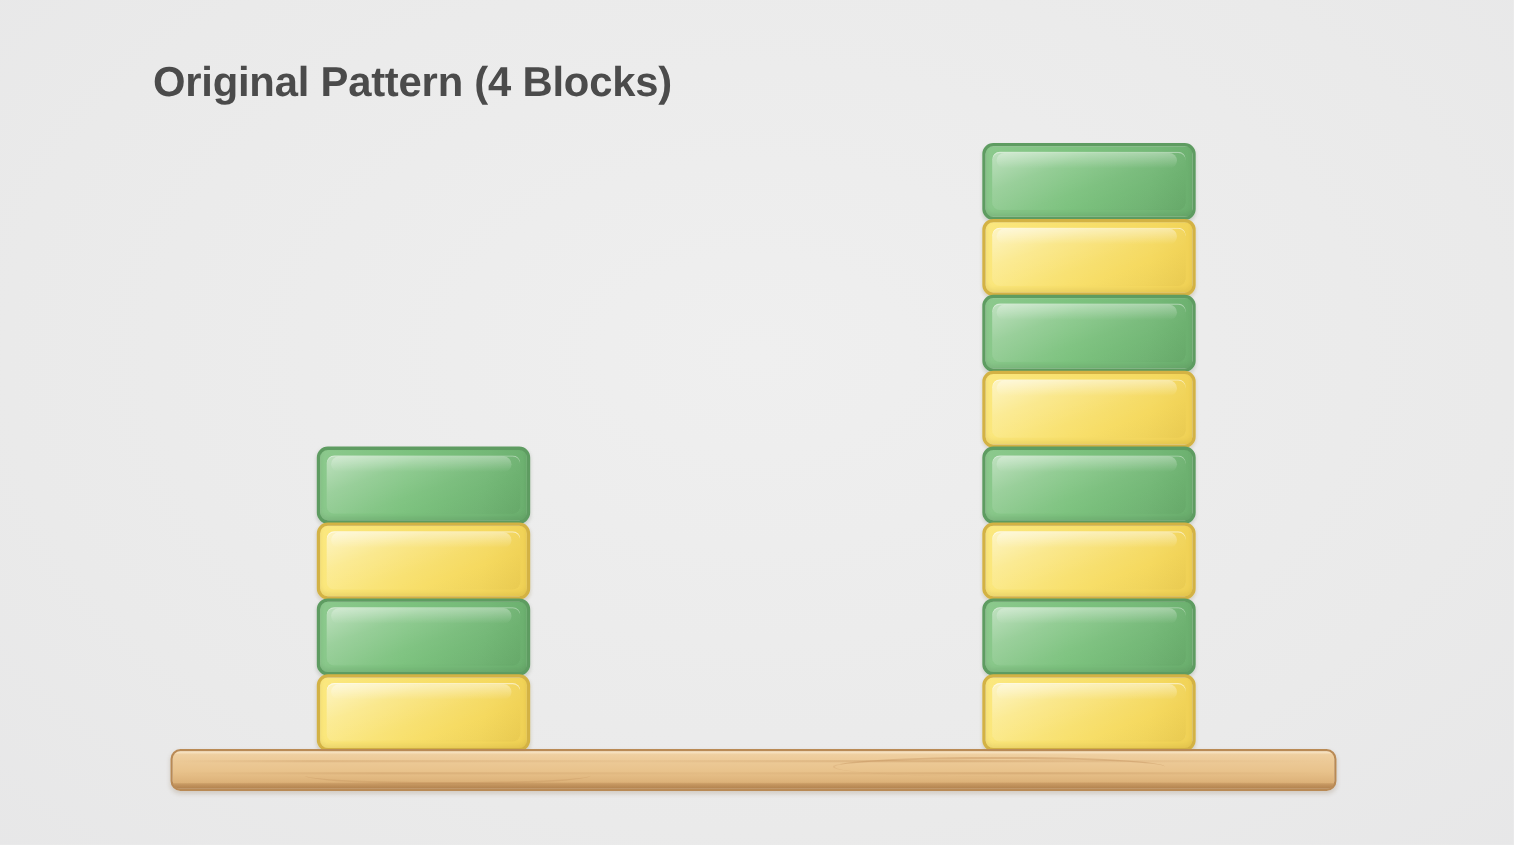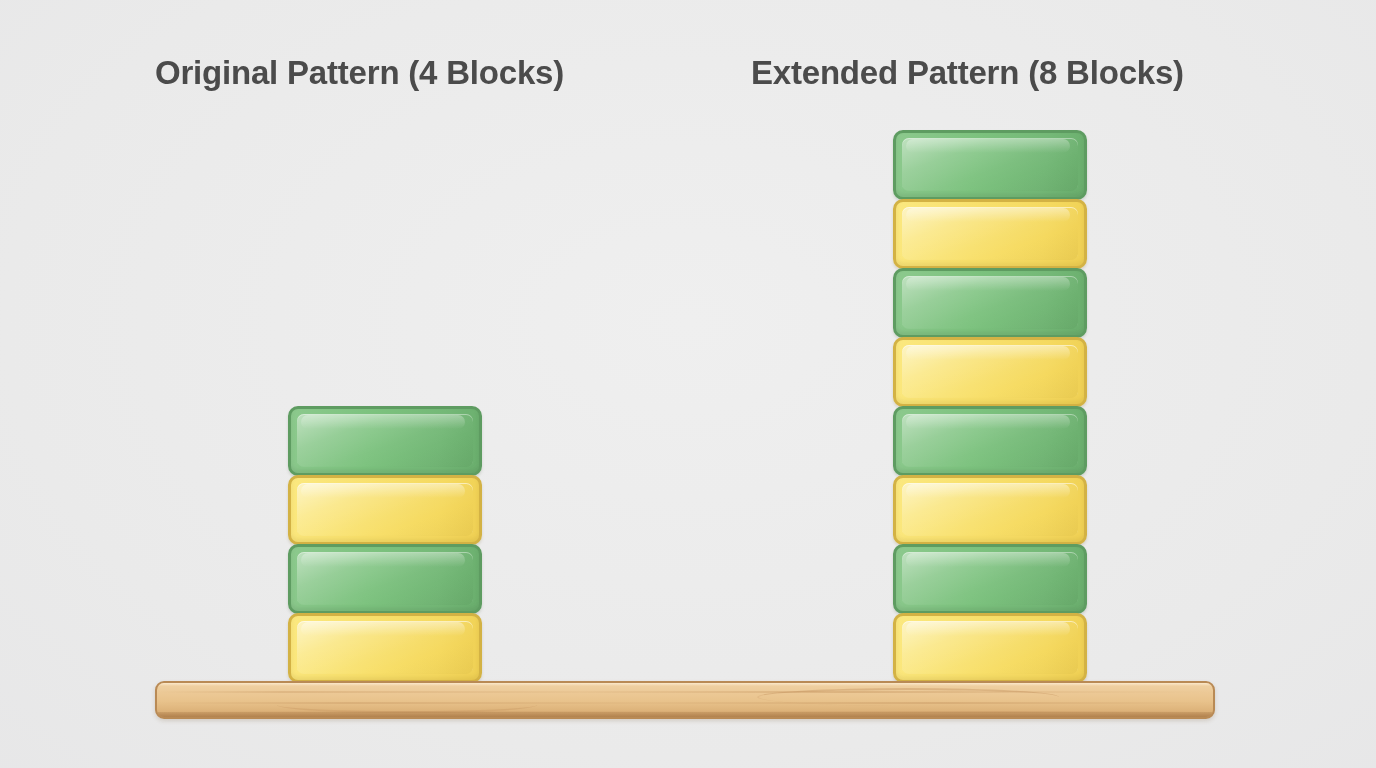--- a/index.html
+++ b/index.html
@@ -20,27 +20,26 @@
     width: 1376px;
     height: 768px;
     background:
       radial-gradient(ellipse 1100px 700px at 50% 42%, #efefef 0%, #eaeaea 62%, #e6e6e7 100%);
     overflow: hidden;
   }
 
   
   .panel-title {
     position: absolute;
-    font-size: 33px;
+    font-size: 38px;
     font-weight: bold;
     letter-spacing: -0.2px;
     color: #4b4b4b;
     white-space: nowrap;
     line-height: 1;
-    margin-left: 16px;
   }
   #title-left  { left: 139px; top: 56px; }
   #title-right { left: 735px; top: 56px; }
 
   
   .stack {
     position: absolute;
     width: 194px;
   }
   #stack-left  { left: 288px; bottom: 85px; }
@@ -183,21 +182,20 @@
     background: linear-gradient(180deg, rgba(255,240,215,0.75), rgba(255,240,215,0.0));
   }
 </style>
 </head>
 <body>
 
 <div id="stage">
 
   <div class="panel-title" id="title-left">Original Pattern (4 Blocks)</div>
 
-  <div class="panel-title" id="title-right">Extended Pattern (8 Blocks)</div>
 
   <div class="stack" id="stack-left">
       <div class="block green">
         <div class="gloss"></div>
         <div class="sheen"></div>
       </div>
       <div class="block yellow">
         <div class="gloss"></div>
         <div class="sheen"></div>
       </div>

